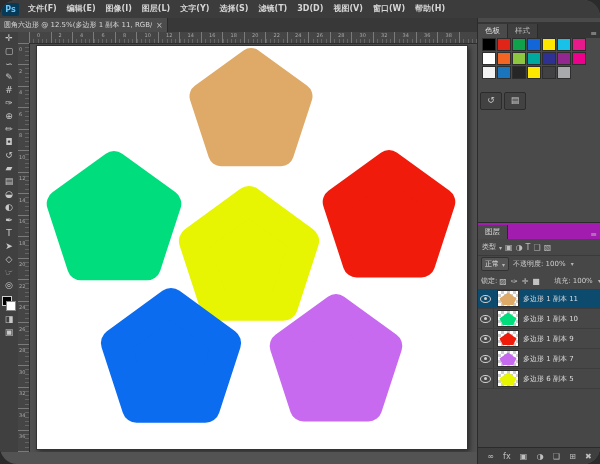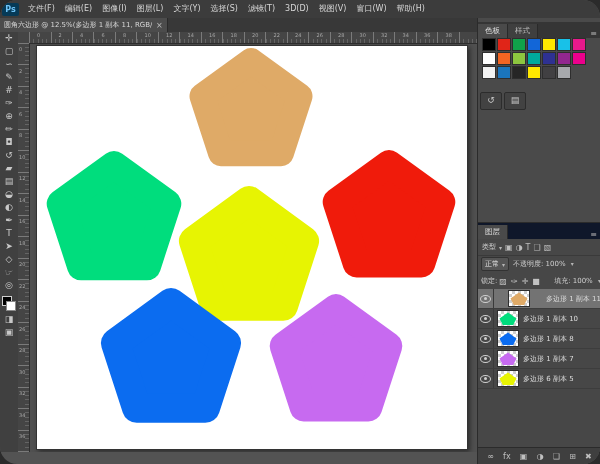--- a/index.html
+++ b/index.html
@@ -5,21 +5,21 @@
   html,body{margin:0;padding:0;background:#2b2b2b;}
   #app{position:relative;width:600px;height:464px;background:#535353;overflow:hidden;
        font-family:"DejaVu Sans","Liberation Sans",sans-serif;color:#d6d6d6;border-radius:17px;
        -webkit-font-smoothing:antialiased;}
 
   
   .menubar{position:absolute;left:0;top:0;width:600px;height:18px;background:#3c3c3c;
            border-bottom:1px solid #2a2a2a;display:flex;align-items:center;}
   .logo{display:inline-block;width:17px;height:13px;margin:0 4px 0 2px;background:#063a57;
         color:#6fc3f7;font-size:8px;font-weight:bold;text-align:center;line-height:13px;border-radius:2px;}
-  .menu-items{display:flex;align-items:center;height:100%;}
+  .menu-items{display:flex;align-items:center;height:100%;font-weight:bold;}
   .menu-item{font-size:8px;padding:0 5px;line-height:18px;cursor:default;white-space:nowrap;}
 
   
   .tabbar{position:absolute;left:0;top:18px;width:477px;height:14px;background:#383838;
           border-bottom:1px solid #2a2a2a;}
   .doc-tab{position:absolute;left:0;top:0;height:14px;max-width:170px;background:#4c4c4c;
            border-right:1px solid #2a2a2a;display:flex;align-items:center;padding:0 4px;}
   .doc-title{font-size:7px;white-space:nowrap;overflow:hidden;max-width:148px;color:#d8d8d8;}
   .tab-close{font-size:8px;margin-left:4px;color:#bdbdbd;cursor:pointer;}
 
@@ -56,36 +56,36 @@
   .pmenu{margin-left:auto;font-size:8px;padding:0 4px;color:#b9b9b9;cursor:pointer;}
 
   .swatch-grid{position:absolute;left:0;top:18px;width:123px;display:flex;flex-wrap:wrap;padding:2px 0 0 4px;box-sizing:border-box;}
   .swatch{width:12px;height:11px;margin:0 1px 1px 0;border:1px solid #2e2e2e;cursor:pointer;}
   .mini-strip{position:absolute;left:0;top:46px;width:123px;display:flex;padding:2px 0 0 4px;box-sizing:border-box;align-items:center;}
   .collapsed-strip{position:absolute;left:2px;top:74px;display:flex;}
   .cbtn{width:20px;height:16px;background:#424242;border:1px solid #2c2c2c;color:#c8c8c8;font-size:9px;
         text-align:center;line-height:15px;margin-right:2px;cursor:pointer;border-radius:2px;}
 
   .layers-group{position:absolute;left:0;top:204px;width:123px;bottom:0;background:#474747;border-top:1px solid #2b2b2b;}
-  .lp-tabs{position:absolute;top:0;left:0;width:123px;height:16px;background:#0f172a;display:flex;align-items:flex-end;}
+  .lp-tabs{position:absolute;top:0;left:0;width:123px;height:16px;background:#a21caf;display:flex;align-items:flex-end;}
   .lp-row{position:absolute;left:0;width:123px;display:flex;align-items:center;font-size:7px;color:#cfcfcf;}
   .filter-row{top:16px;height:16px;border-bottom:1px solid #3a3a3a;padding-left:4px;}
   .filter-icon{font-size:8px;margin-left:3px;color:#bdbdbd;cursor:pointer;}
   .blend-row{top:32px;height:18px;padding-left:3px;}
   .dropdown{background:#555;border:1px solid #323232;border-radius:2px;font-size:7px;color:#e0e0e0;
             padding:1px 3px;display:inline-flex;align-items:center;cursor:pointer;}
   .caret{font-size:6px;margin-left:3px;color:#b5b5b5;}
   .opacity{margin-left:4px;white-space:nowrap;}
   .lock-row{top:50px;height:16px;padding-left:3px;border-bottom:1px solid #3a3a3a;}
   .lock-icon{font-size:8px;margin:0 2px;color:#c2c2c2;cursor:pointer;}
   .fill{margin-left:auto;margin-right:3px;white-space:nowrap;}
 
   .layer-list{position:absolute;top:66px;left:0;width:123px;height:133px;background:#474747;}
   .layer-row{height:19px;display:flex;align-items:center;border-bottom:1px solid #3d3d3d;cursor:pointer;}
-  .layer-row.selected{background:#737373;justify-content:space-between;}
+  .layer-row.selected{background:#0c4a6e;}
   .eye-cell{width:15px;height:19px;display:flex;align-items:center;justify-content:center;border-right:1px solid #3a3a3a;}
   .eye{width:9px;height:6px;border:1px solid #d0d0d0;border-radius:50%;position:relative;}
   .eye::after{content:"";position:absolute;left:50%;top:50%;width:3px;height:3px;margin:-1.5px 0 0 -1.5px;background:#d0d0d0;border-radius:50%;}
   .thumb{width:20px;height:15px;margin-left:3px;border:1px solid #2f2f2f;background-color:#fff;
      background-image:linear-gradient(45deg,#cfcfcf 25%,transparent 25%,transparent 75%,#cfcfcf 75%),
                       linear-gradient(45deg,#cfcfcf 25%,transparent 25%,transparent 75%,#cfcfcf 75%);
      background-size:6px 6px;background-position:0 0,3px 3px;}
   .thumb svg{display:block;}
   .layer-label{font-size:7px;color:#dedede;margin-left:4px;white-space:nowrap;overflow:hidden;}
   .lp-bottom{position:absolute;left:0;bottom:0;width:123px;height:16px;background:#3f3f3f;border-top:1px solid #2b2b2b;
@@ -323,32 +323,32 @@
               <span class="eye"></span>
             </span>
             <span class="thumb">
               <svg viewBox="0 0 20 15" width="20" height="15">
                 <polygon points="10,1.5 18.5,7.6 15.2,14 4.8,14 1.5,7.6" fill="#00dd7d"></polygon>
               </svg>
             </span>
             <span class="layer-label">多边形 1 副本 10</span>
           </div>
 
-
           <div class="layer-row">
             <span class="eye-cell">
               <span class="eye"></span>
             </span>
             <span class="thumb">
               <svg viewBox="0 0 20 15" width="20" height="15">
-                <polygon points="10,1.5 18.5,7.6 15.2,14 4.8,14 1.5,7.6" fill="#0b6cf0"></polygon>
-              </svg>
-            </span>
-            <span class="layer-label">多边形 1 副本 8</span>
-          </div>
+                <polygon points="10,1.5 18.5,7.6 15.2,14 4.8,14 1.5,7.6" fill="#f01b0b"></polygon>
+              </svg>
+            </span>
+            <span class="layer-label">多边形 1 副本 9</span>
+          </div>
+
 
           <div class="layer-row">
             <span class="eye-cell">
               <span class="eye"></span>
             </span>
             <span class="thumb">
               <svg viewBox="0 0 20 15" width="20" height="15">
                 <polygon points="10,1.5 18.5,7.6 15.2,14 4.8,14 1.5,7.6" fill="#c76af0"></polygon>
               </svg>
             </span>

